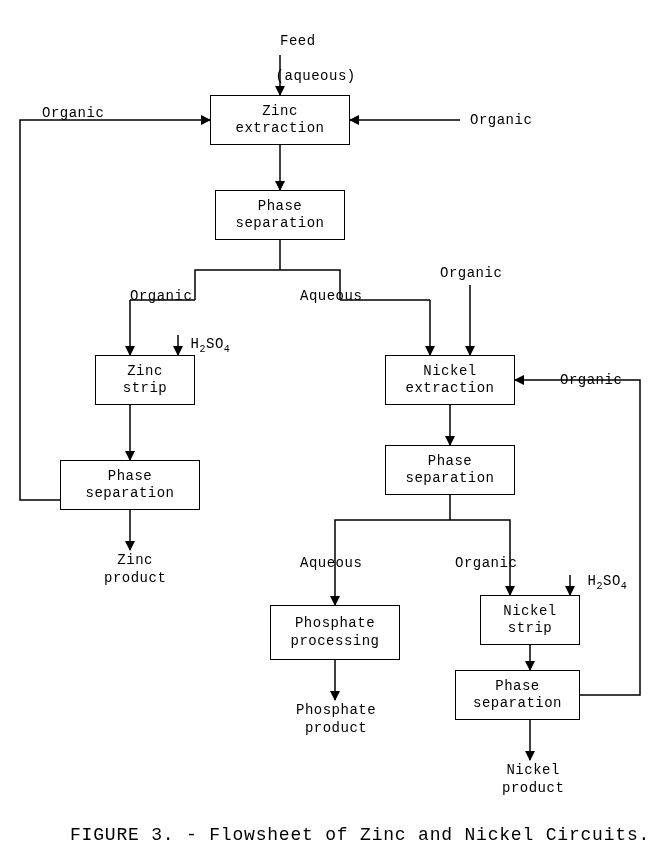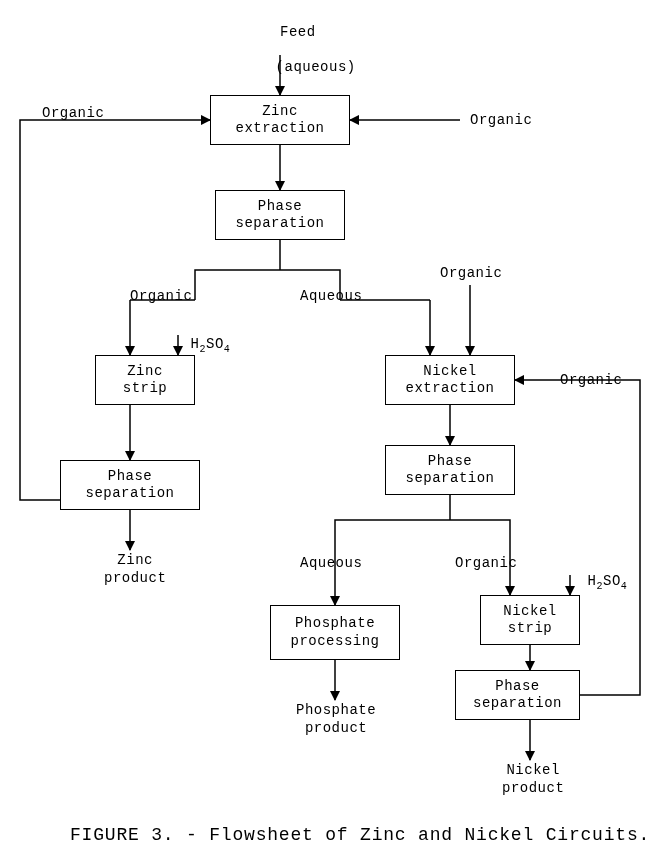--- a/index.html
+++ b/index.html
@@ -102,21 +102,21 @@
       <line x1="570" y1="575" x2="570" y2="595" marker-end="url(#arr)"></line>
 
       <line x1="530" y1="645" x2="530" y2="670" marker-end="url(#arr)"></line>
 
       <line x1="530" y1="720" x2="530" y2="760" marker-end="url(#arr)"></line>
 
       <line x1="335" y1="660" x2="335" y2="700" marker-end="url(#arr)"></line>
     </g>
   </svg>
 
-  <div class="label" style="left:240px; top:6px; width:80px;">
+  <div class="label" style="left:240px; top:15px; width:80px;">
     <span>Feed</span><br>
     <span>(aqueous)</span>
   </div>
 
   <div class="box" style="left:210px; top:95px; width:140px; height:50px;">
       <span>Zinc<br>extraction</span>
     </div>
 
   <div class="box" style="left:215px; top:190px; width:130px; height:50px;">
       <span>Phase<br>separation</span>

